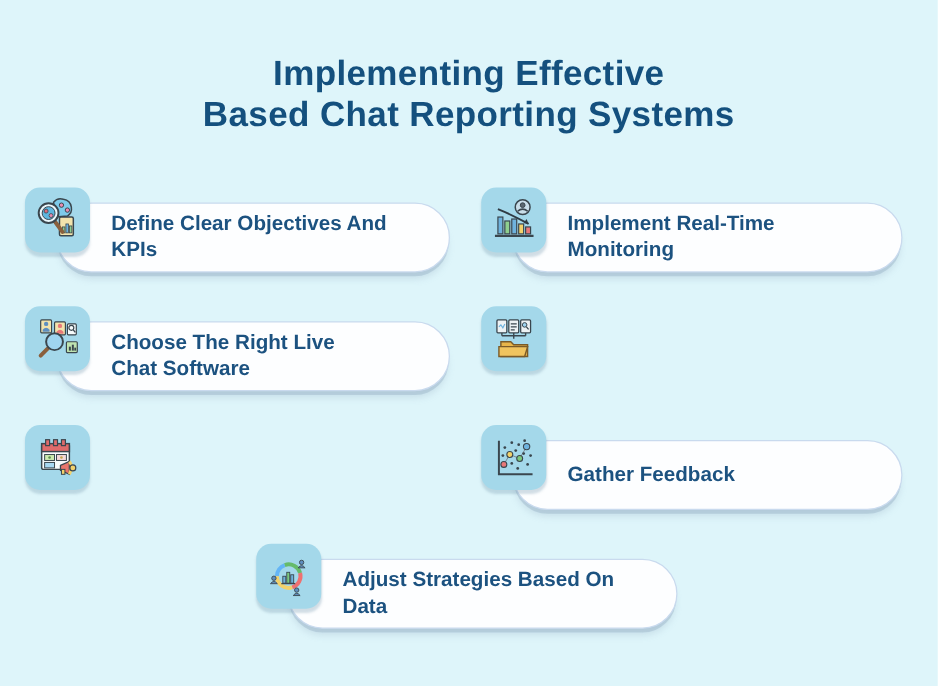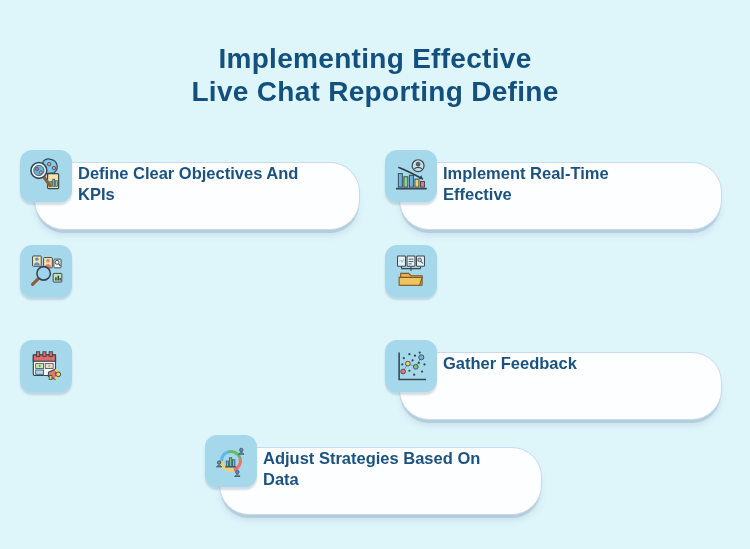--- a/index.html
+++ b/index.html
@@ -13,26 +13,26 @@
   .title{
     position:absolute;top:42px;left:0;width:750px;
     text-align:center;
     color:var(--title-text,#14507E);
     font-size:28px;font-weight:bold;line-height:33px;
     letter-spacing:0.3px;
   }
   .title span{display:block;}
   .card{position:absolute;height:75px;}
   .pill{
-    position:absolute;left:14px;top:12px;right:0;height:68px;
+    position:absolute;left:25px;top:12px;right:0;height:56px;
     background:var(--card-bg,#FDFEFF);
     border:1px solid var(--card-border,#C9DAEE);
     border-radius:30px;
     box-shadow:0 4px 0 -1px rgba(140,165,190,0.35),0 7px 6px -2px rgba(140,165,190,0.28);
-    display:flex;align-items:flex-start;
+    display:flex;align-items:center;
     box-sizing:border-box;
   }
   .card-label{
     padding:0 18px 0 43px;
     color:var(--card-text,#1C5280);
     font-size:16.5px;font-weight:bold;line-height:21px;
     white-space:pre-line;
   }
   .icon-tile{
     position:absolute;left:0;top:0;width:52px;height:52px;
@@ -51,21 +51,21 @@
   .pos-5{left:385px;top:340px;width:337px;}
   .pos-6{left:205px;top:435px;width:337px;}
 </style>
 </head>
 <body>
 
 <div class="canvas">
 
   <div class="title">
     <span>Implementing Effective</span>
-    <span>Live Chat Reporting Define</span>
+    <span>Based Chat Reporting Systems</span>
   </div>
 
   <div class="card pos-0">
     <div class="pill">
       <span class="card-label">Define Clear Objectives And
 KPIs</span>
     </div>
     <div class="icon-tile">
       <svg viewBox="0 0 48 48">
         <path d="M20,6 q4,-5 10,-3 q7,1 8,8 q1,6 -4,9 l-12,1 z" fill="#7ECBEA" stroke="#3A464E" stroke-width="1.5"></path>
@@ -80,40 +80,44 @@
         <circle cx="15" cy="17" r="6.5" fill="#5FB6DF" stroke="#3A464E" stroke-width="1"></circle>
         <circle cx="12.5" cy="15" r="2" fill="#E06A7A" stroke="#3A464E" stroke-width="0.8"></circle>
         <circle cx="17.5" cy="19.5" r="2" fill="#E98BB0" stroke="#3A464E" stroke-width="0.8"></circle>
       </svg>
     </div>
   </div>
 
   <div class="card pos-1">
     <div class="pill">
       <span class="card-label">Implement Real-Time
-Effective</span>
+Monitoring</span>
     </div>
     <div class="icon-tile">
       <svg viewBox="0 0 48 48">
         <circle cx="33" cy="11" r="7.5" fill="#C9DEE9" stroke="#3A464E" stroke-width="1.5"></circle>
         <circle cx="33" cy="9" r="2.4" fill="#5B6770" stroke="#3A464E" stroke-width="1"></circle>
         <path d="M28,15 q5,-4 10,0" fill="none" stroke="#3A464E" stroke-width="1.5"></path>
         <rect x="8" y="21" width="5" height="17" fill="#6FB3DE" stroke="#3A464E" stroke-width="1.2"></rect>
         <rect x="15" y="25" width="5" height="13" fill="#8FCF8F" stroke="#3A464E" stroke-width="1.2"></rect>
         <rect x="22" y="23" width="5" height="15" fill="#6FB3DE" stroke="#3A464E" stroke-width="1.2"></rect>
         <rect x="29" y="28" width="5" height="10" fill="#F2D16B" stroke="#3A464E" stroke-width="1.2"></rect>
         <rect x="36" y="31" width="5" height="7" fill="#E87878" stroke="#3A464E" stroke-width="1.2"></rect>
         <line x1="5" y1="40" x2="44" y2="40" stroke="#3A464E" stroke-width="2.2"></line>
         <path d="M8,13 C18,17 28,22 39,28" fill="none" stroke="#2F3B44" stroke-width="2"></path>
         <path d="M39,28 l-5,-1 l3,-4 z" fill="#2F3B44"></path>
       </svg>
     </div>
   </div>
 
   <div class="card pos-2">
+    <div class="pill">
+      <span class="card-label">Choose The Right Live
+Chat Software</span>
+    </div>
     <div class="icon-tile">
       <svg viewBox="0 0 48 48">
         <rect x="7" y="5" width="11" height="13" rx="1" fill="#F2E3AC" stroke="#3A464E" stroke-width="1.2"></rect>
         <circle cx="12.5" cy="9" r="2.2" fill="#5E8FC0"></circle>
           <path d="M9,15 q3.5,-4 7,0 v2 h-7 z" fill="#5E8FC0"></path>
         <rect x="21" y="7" width="11" height="13" rx="1" fill="#F2E3AC" stroke="#3A464E" stroke-width="1.2"></rect>
         <circle cx="26.5" cy="11" r="2.2" fill="#E87878"></circle>
           <path d="M23,17 q3.5,-4 7,0 v2 h-7 z" fill="#E87878"></path>
         <rect x="34" y="9" width="9" height="11" rx="1" fill="#F7FBFC" stroke="#3A464E" stroke-width="1.2"></rect>
         <circle cx="38" cy="13" r="2.5" fill="none" stroke="#3A464E" stroke-width="1.2"></circle>

